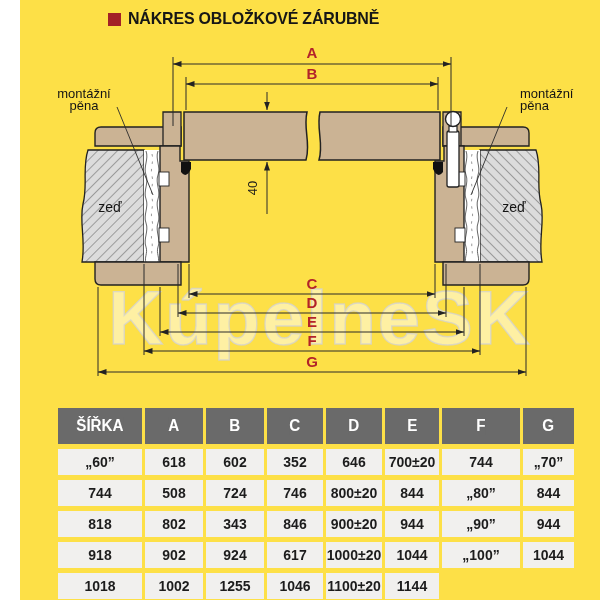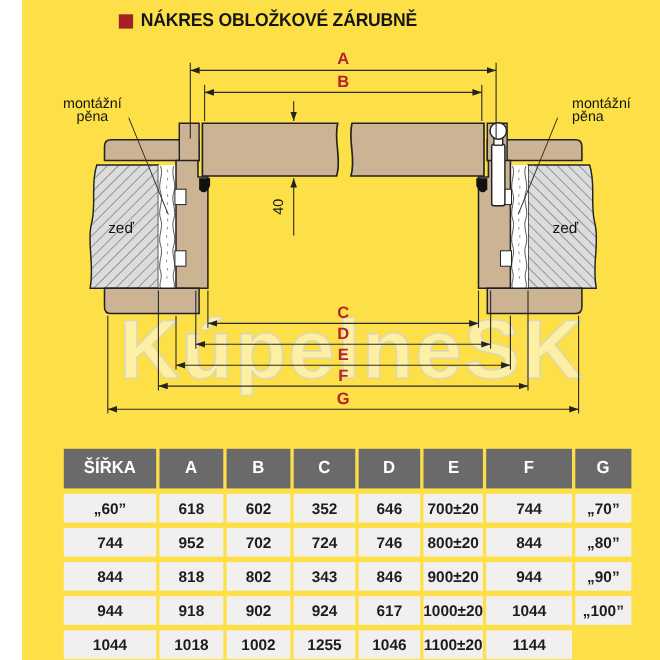--- a/index.html
+++ b/index.html
@@ -163,22 +163,21 @@
 
   <div class="td">„60”</div>
       <div class="td">618</div>
       <div class="td">602</div>
       <div class="td">352</div>
       <div class="td">646</div>
       <div class="td">700±20</div>
       <div class="td">744</div>
       <div class="td">„70”</div>
       <div class="td">744</div>
-      <div class="td">952</div>
-      <div class="td">702</div>
+      <div class="td">508</div>
       <div class="td">724</div>
       <div class="td">746</div>
       <div class="td">800±20</div>
       <div class="td">844</div>
       <div class="td">„80”</div>
       <div class="td">844</div>
       <div class="td">818</div>
       <div class="td">802</div>
       <div class="td">343</div>
       <div class="td">846</div>

